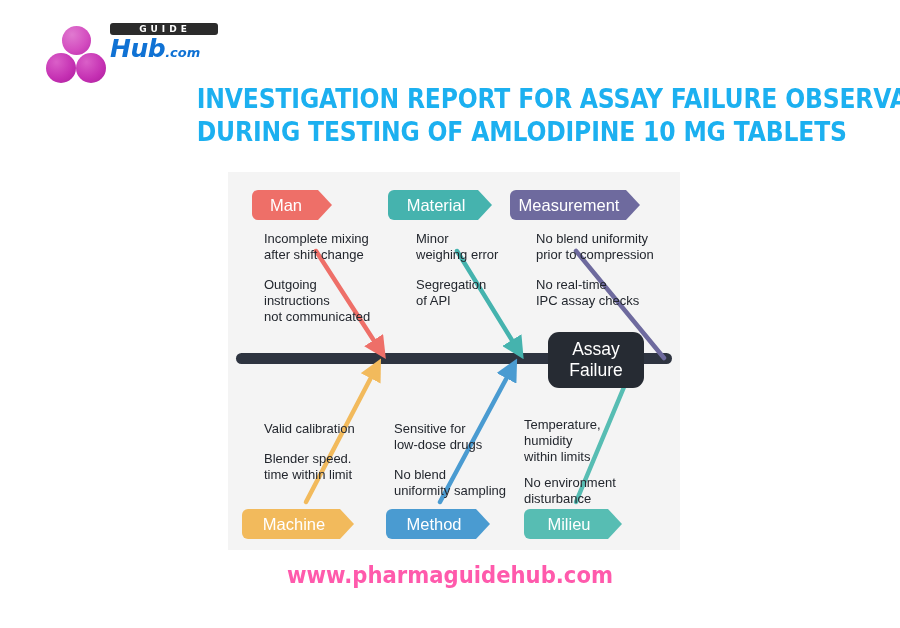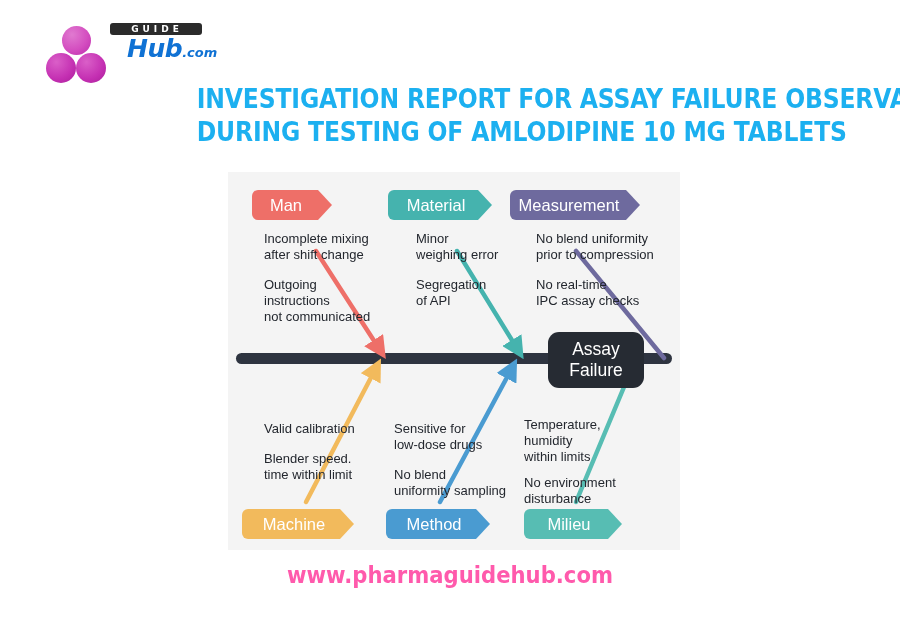--- a/index.html
+++ b/index.html
@@ -67,33 +67,32 @@
   .logo-guide {
     background: #2b2b2b;
     color: #ffffff;
     font-family: "DejaVu Sans", sans-serif;
     font-weight: bold;
     font-size: 9px;
     letter-spacing: 4px;
     text-align: center;
     border-radius: 3px;
     padding: 1px 2px 1px 4px;
-    width: 92px;
+    width: 108px;
     margin: 1px 0 1px 0;
     box-sizing: border-box;
   }
   .logo-hubline {
     font-family: "DejaVu Sans", sans-serif;
     font-weight: bold;
     font-size: 25px;
     color: #1072d4;
     line-height: 26px;
     font-style: italic;
     letter-spacing: -0.5px;
-    margin-left: 17px;
   }
   .logo-com {
     font-size: 13px;
     letter-spacing: 0;
   }
 
   
   .title {
     position: absolute;
     left: 150px;

